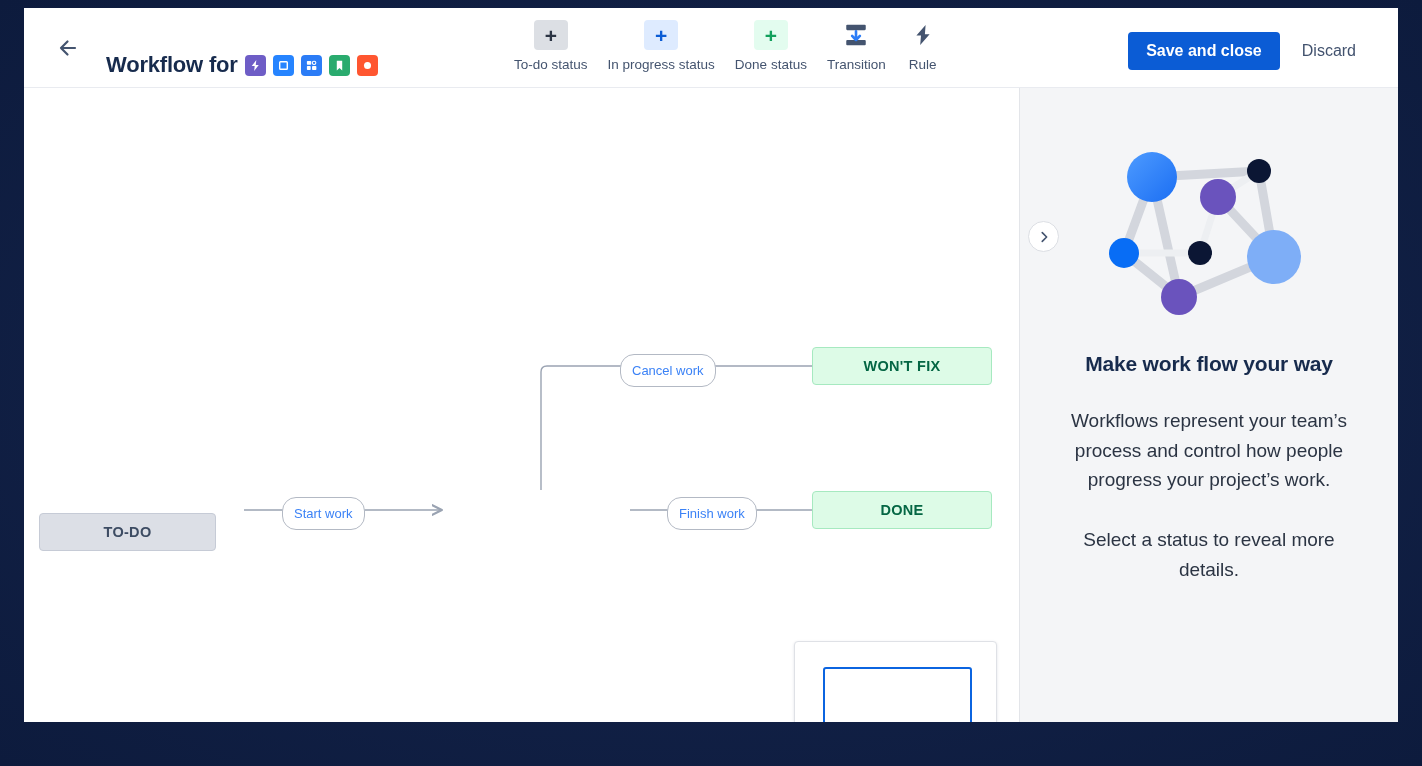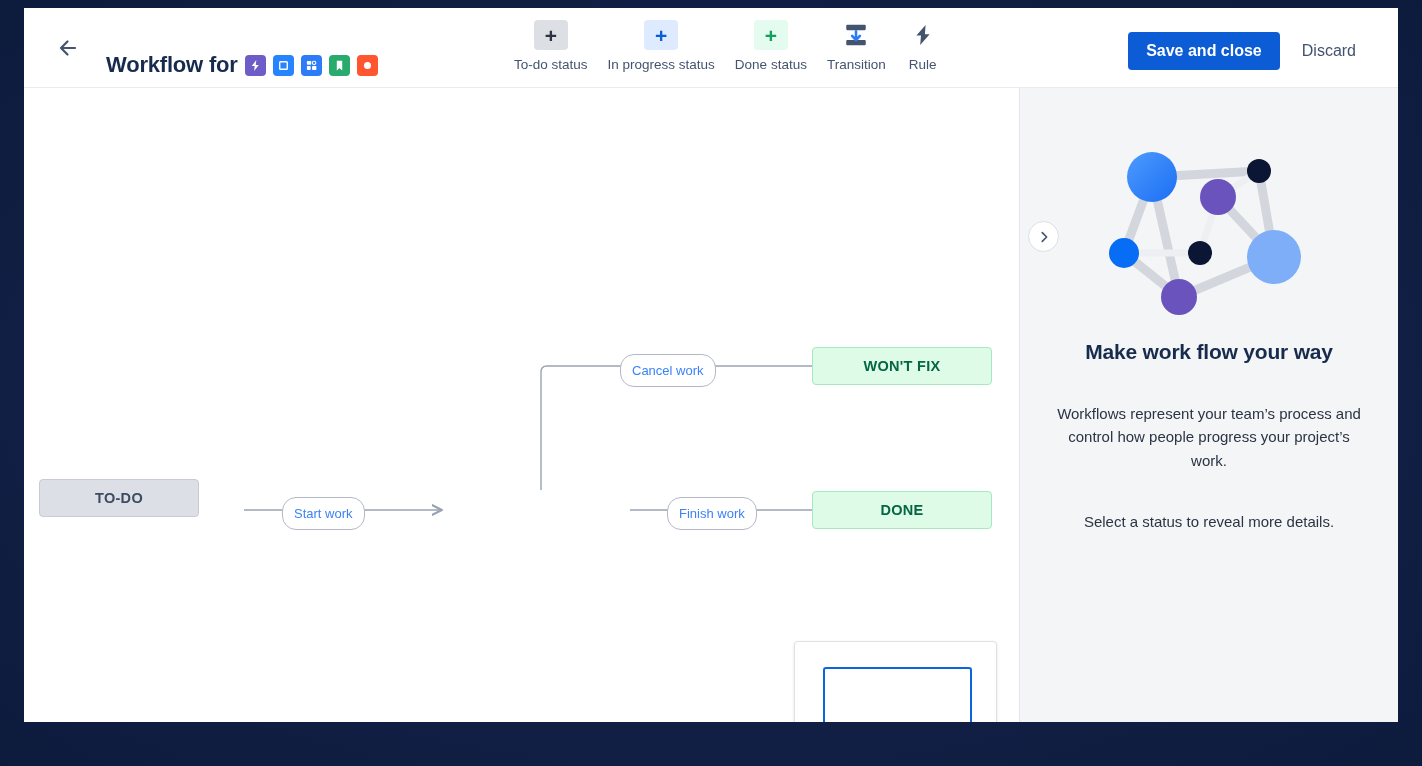--- a/index.html
+++ b/index.html
@@ -164,25 +164,25 @@
     background: #f4f5f7;
     padding: 42px 34px 0 34px;
     text-align: center;
   }
   #sidebar-illustration {
     height: 210px;
     display: flex; align-items: center; justify-content: center;
   }
   #sidebar-heading {
     font-size: 21px; font-weight: bold; color: #172b4d;
-    letter-spacing: -0.2px;
+    margin-top: 12px; letter-spacing: -0.2px;
   }
   .sidebar-para {
-    font-size: 15px; color: #2b3443; line-height: 1.56;
-    margin-top: 38px;
+    font-size: 19px; color: #2b3443; line-height: 1.56;
+    margin-top: 30px;
   }
 </style>
 </head>
 <body>
 
 <div id="app-window">
 
   <div id="header">
 
     <div id="back-button">
@@ -282,21 +282,21 @@
           </marker>
         </defs>
 
         <line x1="220" y1="422" x2="418" y2="422" stroke="#9aa3b2" stroke-width="1.4" marker-end="url(#arrow)"></line>
 
         <line x1="606" y1="422" x2="805" y2="422" stroke="#9aa3b2" stroke-width="1.4" marker-end="url(#arrow)"></line>
 
         <path d="M517 402 L517 284 Q517 278 523 278 L805 278" fill="none" stroke="#9aa3b2" stroke-width="1.4" marker-end="url(#arrow)"></path>
       </svg>
 
-      <div class="node todo" style="left:15px;top:391px;width:160px;height:38px;">
+      <div class="node todo" style="left:15px;top:425px;width:177px;height:38px;">
         <span>TO-DO</span>
       </div>
 
 
       <div class="node done" style="left:788px;top:403px;width:180px;height:38px;">
         <span>DONE</span>
       </div>
 
       <div class="node done" style="left:788px;top:259px;width:180px;height:38px;align-items:center;">
         <span>WON'T FIX</span>

